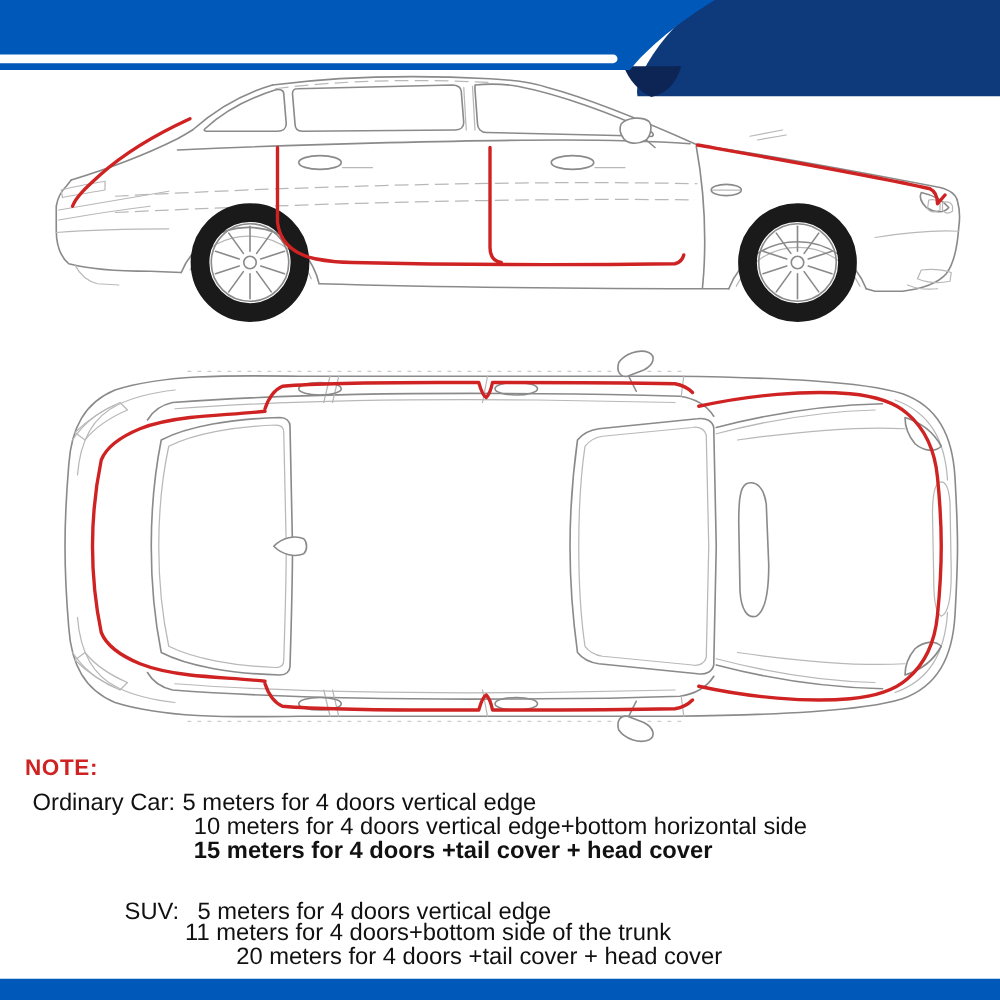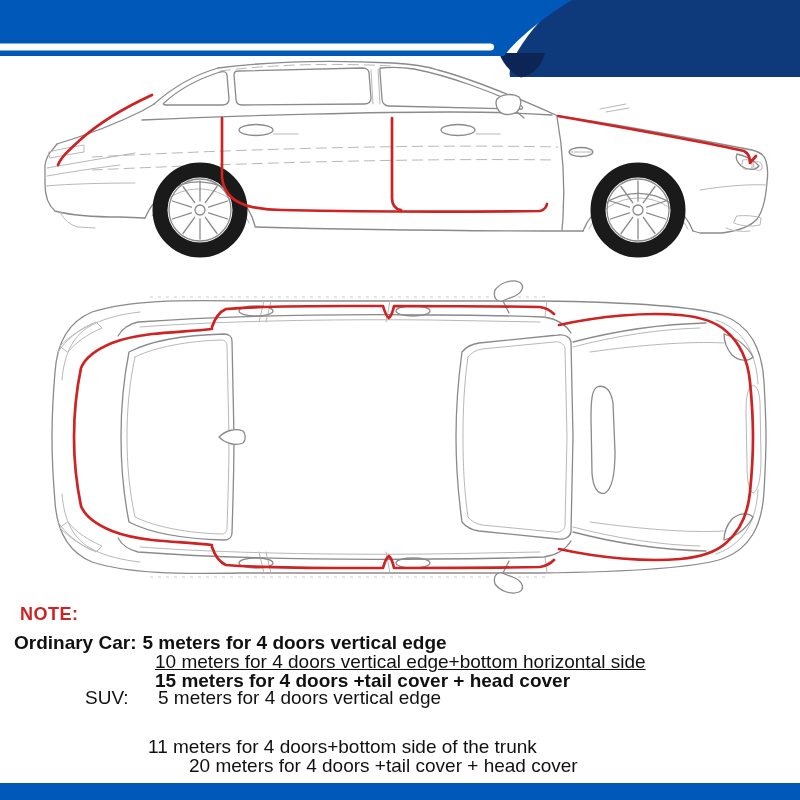--- a/index.html
+++ b/index.html
@@ -19,24 +19,24 @@
   .red-line{stroke:var(--accent_red);stroke-width:2.7;fill:none;stroke-linecap:round;stroke-linejoin:round;}
   .tire{stroke:var(--tire_black);fill:none;}
 
   
   #note{position:absolute;left:0;top:0;width:800px;height:800px;pointer-events:none;border-radius:10px;}
   .note-title{position:absolute;left:20px;top:604px;font-size:18px;font-weight:bold;
               color:var(--accent_red);letter-spacing:.5px;}
   .nl{position:absolute;font-size:19px;line-height:20px;color:var(--text);white-space:pre;}
   .nl .lbl{margin-right:6px;}
   .nl .suv-lbl{display:inline-block;width:73px;}
-  #l1{left:14px;top:633px;font-weight:bold;}
-  #l2{left:155px;top:652px;text-decoration:underline;}
+  #l1{left:26px;top:633px;}
+  #l2{left:155px;top:652px;}
   #l3{left:155px;top:671px;font-weight:bold;}
-  #s1{left:85px;top:688px;}
+  #s1{left:85px;top:720px;text-align:center;}
   #s2{left:148px;top:737px;}
   #s3{left:148px;top:756px;margin-left:41px;}
 
   #footer-bar{position:absolute;left:0;top:783px;width:800px;height:17px;background:var(--banner_blue);}
 </style>
 </head>
 <body>
 
 <svg id="banner" width="800" height="100" viewBox="0 0 800 100">
   <path d="M563,0 C540,18 523,40 514,58 C510,66 509,72 510,77 L800,77 L800,0 Z" style="fill:var(--banner_navy)"></path>

